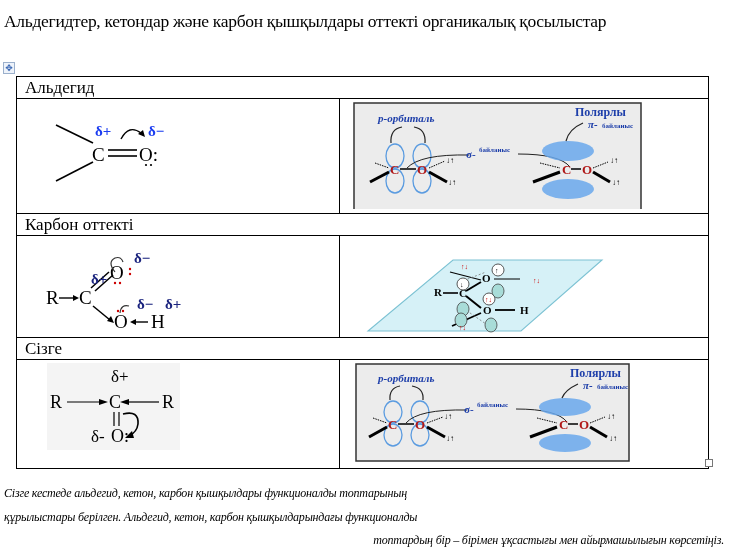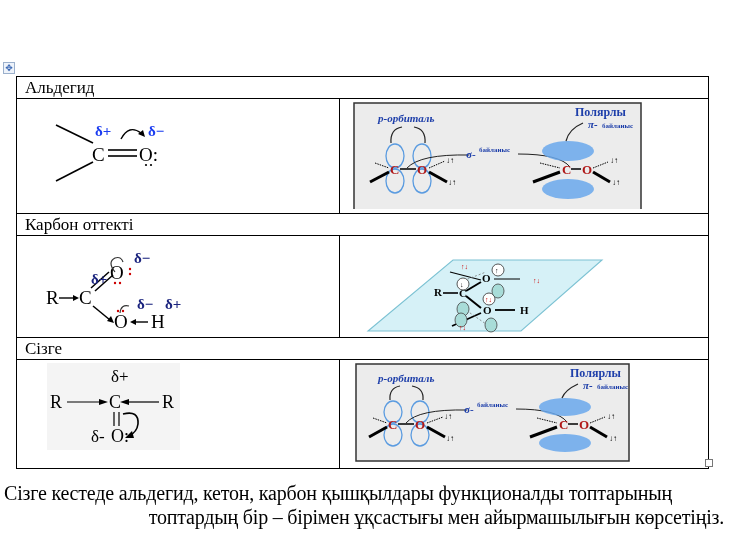--- a/index.html
+++ b/index.html
@@ -12,27 +12,28 @@
   .resize-handle { position: absolute; left: 705px; top: 459px; width: 6px; height: 6px; border: 1px solid #777; background: #fff; }
   table.chem { position: absolute; left: 16px; top: 76px; width: 692px; border-collapse: collapse; }
   table.chem td { border: 1.5px solid #000; padding: 0; vertical-align: top; }
   .hdr td { height: 21px; font-size: 17px; line-height: 21px; padding-left: 8px !important; font-family: Liberation Serif, serif; }
   .cell-l { width: 322px; position: relative; }
   .cell-r { position: relative; }
   .r1 { height: 110px; }
   .r2 { height: 97px; }
   .r3 { height: 104px; }
   svg text { font-family: "Liberation Serif", "DejaVu Serif", serif; }
-  .outro { position: absolute; left: 4px; top: 482px; width: 720px; font-size: 20px; line-height: 23.5px; text-align: justify; letter-spacing: -0.2px; }
+  .outro { position: absolute; left: 4px; top: 482px; width: 720px; font-size: 12px; line-height: 23.5px; text-align: justify; letter-spacing: -0.2px; font-style: italic; }
   .outro .last { text-align: right; }
 </style>
 </head>
 <body>
 
 <div class="intro">
+  <div>Альдегидтер, кетондар және карбон қышқылдары оттекті органикалық қосылыстар</div>
 </div>
 
 <div class="move-handle">✥</div>
 
 <table class="chem">
 
   <tbody>
       <tr class="hdr">
     <td colspan="2">Альдегид</td>
   </tr>
@@ -226,14 +227,15 @@
       </svg>
     </td>
   </tr>
 </tbody>
   </table>
 
 <div class="resize-handle"></div>
 
 <div class="outro">
   <div>Сізге кестеде альдегид, кетон, карбон қышқылдары функционалды топтарының</div>
+  <div>құрылыстары берілген. Альдегид, кетон, карбон қышқылдарындағы функционалды</div>
   <div class="last">топтардың бір – бірімен ұқсастығы мен айырмашылығын көрсетіңіз.</div>
 </div>
 
 </body></html>

